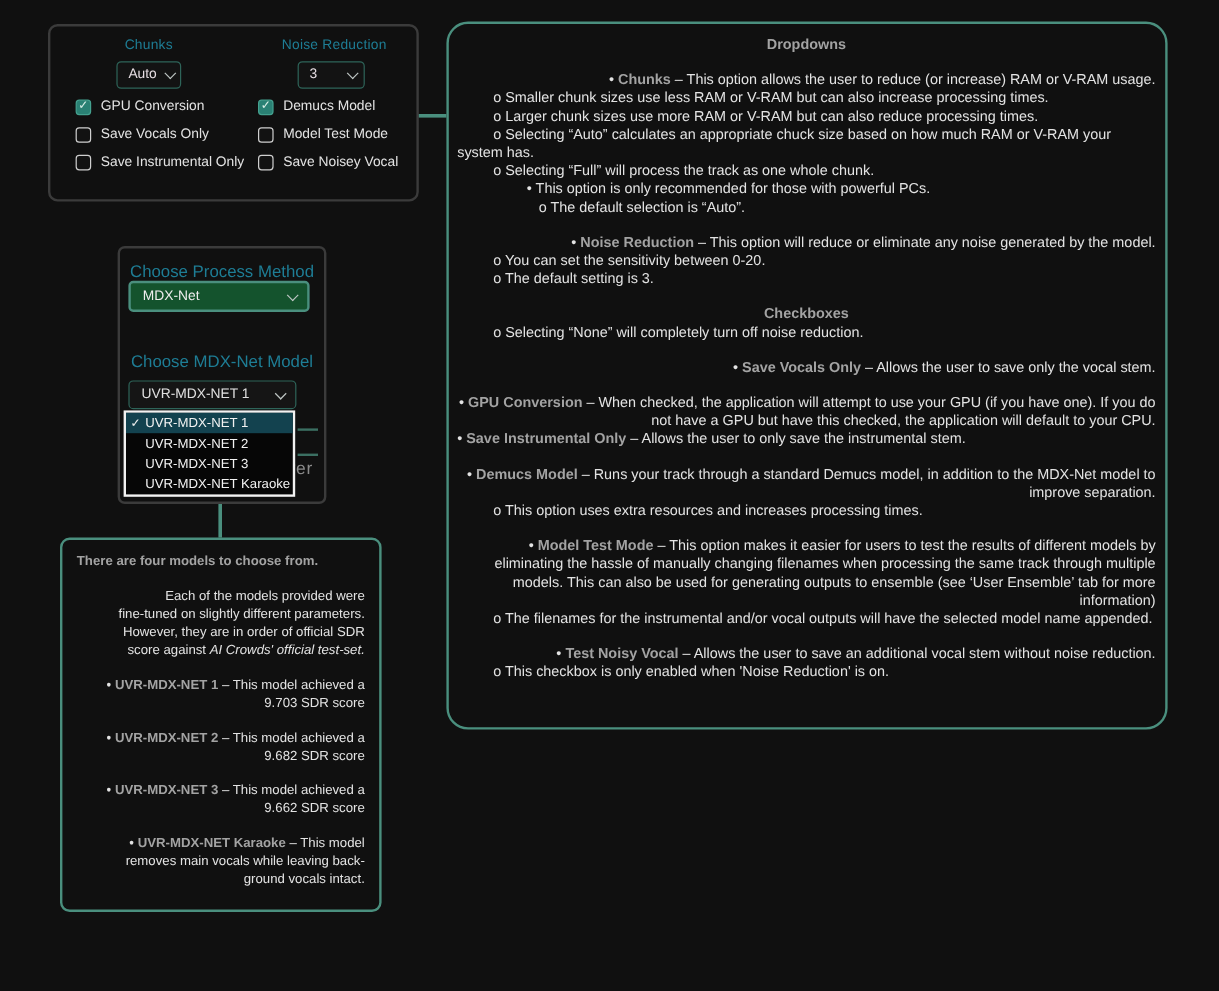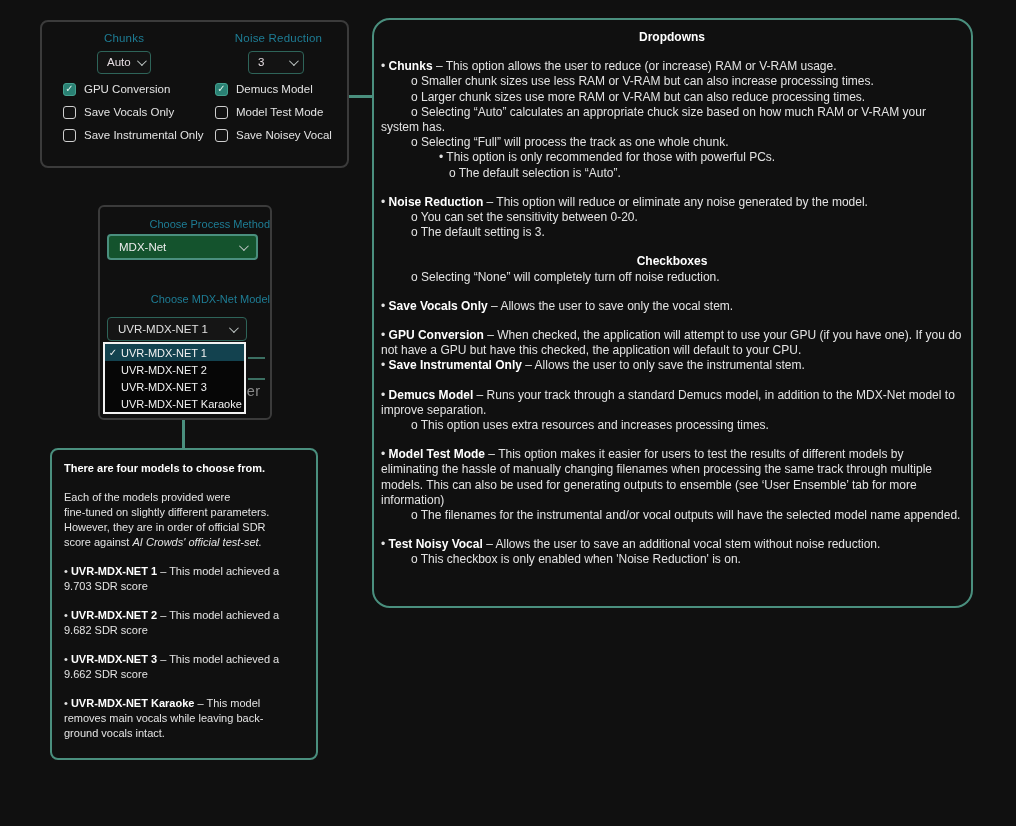--- a/index.html
+++ b/index.html
@@ -35,21 +35,21 @@
   .cb-label{margin-left:8px;font-size:11.5px;color:#e3e3e3;white-space:nowrap;}
 
   
   .connector{position:absolute;background:var(--teal-accent);}
   #connector-h{left:349px;top:95px;width:23px;height:3px;}
   #connector-v{left:182px;top:420px;width:3px;height:28px;}
 
   
   #process-panel{position:absolute;left:98px;top:205px;width:174px;height:215px;
     border:2px solid var(--panel-border);border-radius:6px;}
-  .proc-label{position:absolute;left:0;right:0;text-align:right;font-size:11px;color:var(--label-teal);}
+  .proc-label{position:absolute;left:0;right:0;text-align:center;font-size:14px;color:var(--label-teal);}
   #method-label{top:11px;}
   #model-label{top:86px;}
   .proc-dd{position:absolute;display:flex;align-items:center;justify-content:space-between;
     font-size:11.5px;color:#ededed;padding:0 10px;cursor:default;}
   #method-dd{left:7px;top:27px;width:151px;height:26px;border:2px solid var(--teal-accent);
     border-radius:4px;background:#14532d;}
   #model-dd{left:7px;top:110px;width:140px;height:24px;border:1.5px solid #2e6459;
     border-radius:4px;background:#151515;color:#e0e0e0;}
   .remnant{position:absolute;left:148px;width:17px;height:2px;background:var(--teal-accent);opacity:.75;}
   #remnant-1{top:150px;}
@@ -62,26 +62,26 @@
   .popup-check{width:16px;text-align:center;font-size:10px;flex:none;}
   .popup-label{padding-right:4px;}
 
   
   .callout{position:absolute;border:2px solid var(--teal-accent);overflow:hidden;color:#e3e3e3;}
   #model-info-box{left:50px;top:448px;width:268px;height:312px;border-radius:8px;
     padding:11px 12px;font-size:11px;line-height:15px;}
   #doc-box{left:372px;top:18px;width:601px;height:590px;border-radius:18px;
     padding:10px 8px 8px 7px;font-size:12px;line-height:15.2px;}
   .blk{margin:0;white-space:pre-line;}
-  .blk.gap{margin-top:14px;}
+  .blk.gap{margin-top:14px;text-align:right;}
   .blk.center{text-align:center;text-indent:0;}
   .ind-1{text-indent:30px;}
   .ind-2{text-indent:58px;}
   .ind-3{text-indent:68px;}
-  .b{font-weight:bold;color:#ffffff;}
+  .b{font-weight:bold;color:#a3a3a3;}
   .i{font-style:italic;}
 </style>
 </head>
 <body>
 
 <div class="stage">
 
   <div id="settings-panel">
     <div class="dd-label" id="chunks-label">Chunks</div>
     <div class="dd-label" id="noise-label">Noise Reduction</div>

